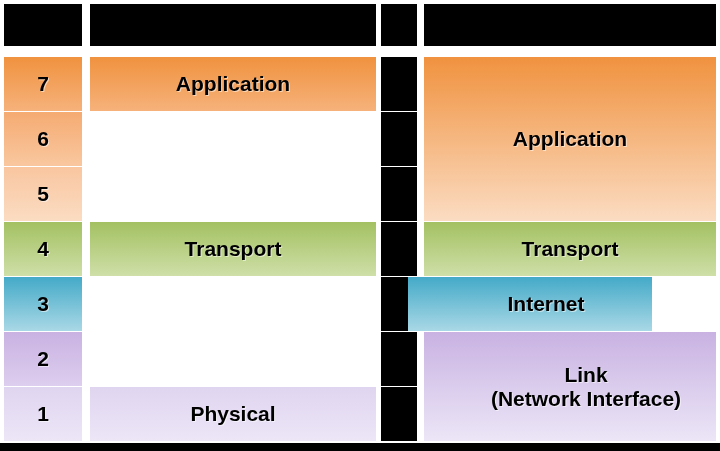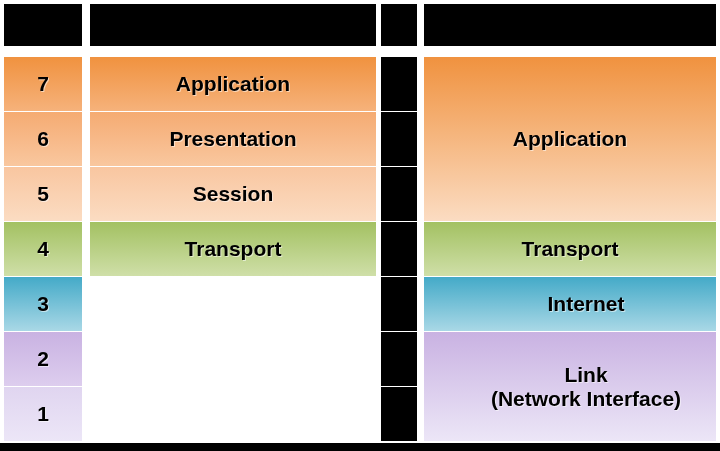--- a/index.html
+++ b/index.html
@@ -84,44 +84,43 @@
 
   <div class="redacted" style="left:381px; top:4px; width:36px; height:42px;"></div>
 
   <div class="redacted" style="left:424px; top:4px; width:292px; height:42px;"></div>
 
   <div class="cell num-cell c-app" style="left:4px; top:57px; width:78px; height:54px;">7</div>
   <div class="cell name-cell c-app" style="left:90px; top:57px; width:286px; height:54px;">Application</div>
   <div class="redacted" style="left:381px; top:57px; width:36px; height:54px;"></div>
 
   <div class="cell num-cell c-pres" style="left:4px; top:112px; width:78px; height:54px;">6</div>
-  <div class="cell name-cell c-pres" style="left:90px; top:112px; width:286px; height:54px;">Presentation</div>
   <div class="redacted" style="left:381px; top:112px; width:36px; height:54px;"></div>
 
   <div class="cell num-cell c-sess" style="left:4px; top:167px; width:78px; height:54px;">5</div>
-  <div class="cell name-cell c-sess" style="left:90px; top:167px; width:286px; height:54px;">Session</div>
   <div class="redacted" style="left:381px; top:167px; width:36px; height:54px;"></div>
 
   <div class="cell num-cell c-trans" style="left:4px; top:222px; width:78px; height:54px;">4</div>
   <div class="cell name-cell c-trans" style="left:90px; top:222px; width:286px; height:54px;">Transport</div>
   <div class="redacted" style="left:381px; top:222px; width:36px; height:54px;"></div>
 
   <div class="cell num-cell c-net" style="left:4px; top:277px; width:78px; height:54px;">3</div>
   <div class="redacted" style="left:381px; top:277px; width:36px; height:54px;"></div>
 
   <div class="cell num-cell c-dll" style="left:4px; top:332px; width:78px; height:54px;">2</div>
   <div class="redacted" style="left:381px; top:332px; width:36px; height:54px;"></div>
 
   <div class="cell num-cell c-phy" style="left:4px; top:387px; width:78px; height:54px;">1</div>
+  <div class="cell name-cell c-phy" style="left:90px; top:387px; width:286px; height:54px;">Physical</div>
   <div class="redacted" style="left:381px; top:387px; width:36px; height:54px;"></div>
 
   <div class="cell right-cell c-r-app" style="left:424px; top:57px; width:292px; height:164px;">Application</div>
 
   <div class="cell right-cell c-r-tran" style="left:424px; top:222px; width:292px; height:54px;">Transport</div>
 
-  <div class="cell right-cell c-r-inet" style="left:424px; top:277px; width:292px; height:54px;padding-left:32px;">Internet</div>
+  <div class="cell right-cell c-r-inet" style="left:408px; top:277px; width:244px; height:54px;padding-left:32px;">Internet</div>
 
   <div class="cell right-cell c-r-link" style="left:424px; top:332px; width:292px; height:109px;padding-left:32px;">Link
 (Network Interface)</div>
 
   <div class="bottom-rule"></div>
 
 </div>
 
 </body></html>

